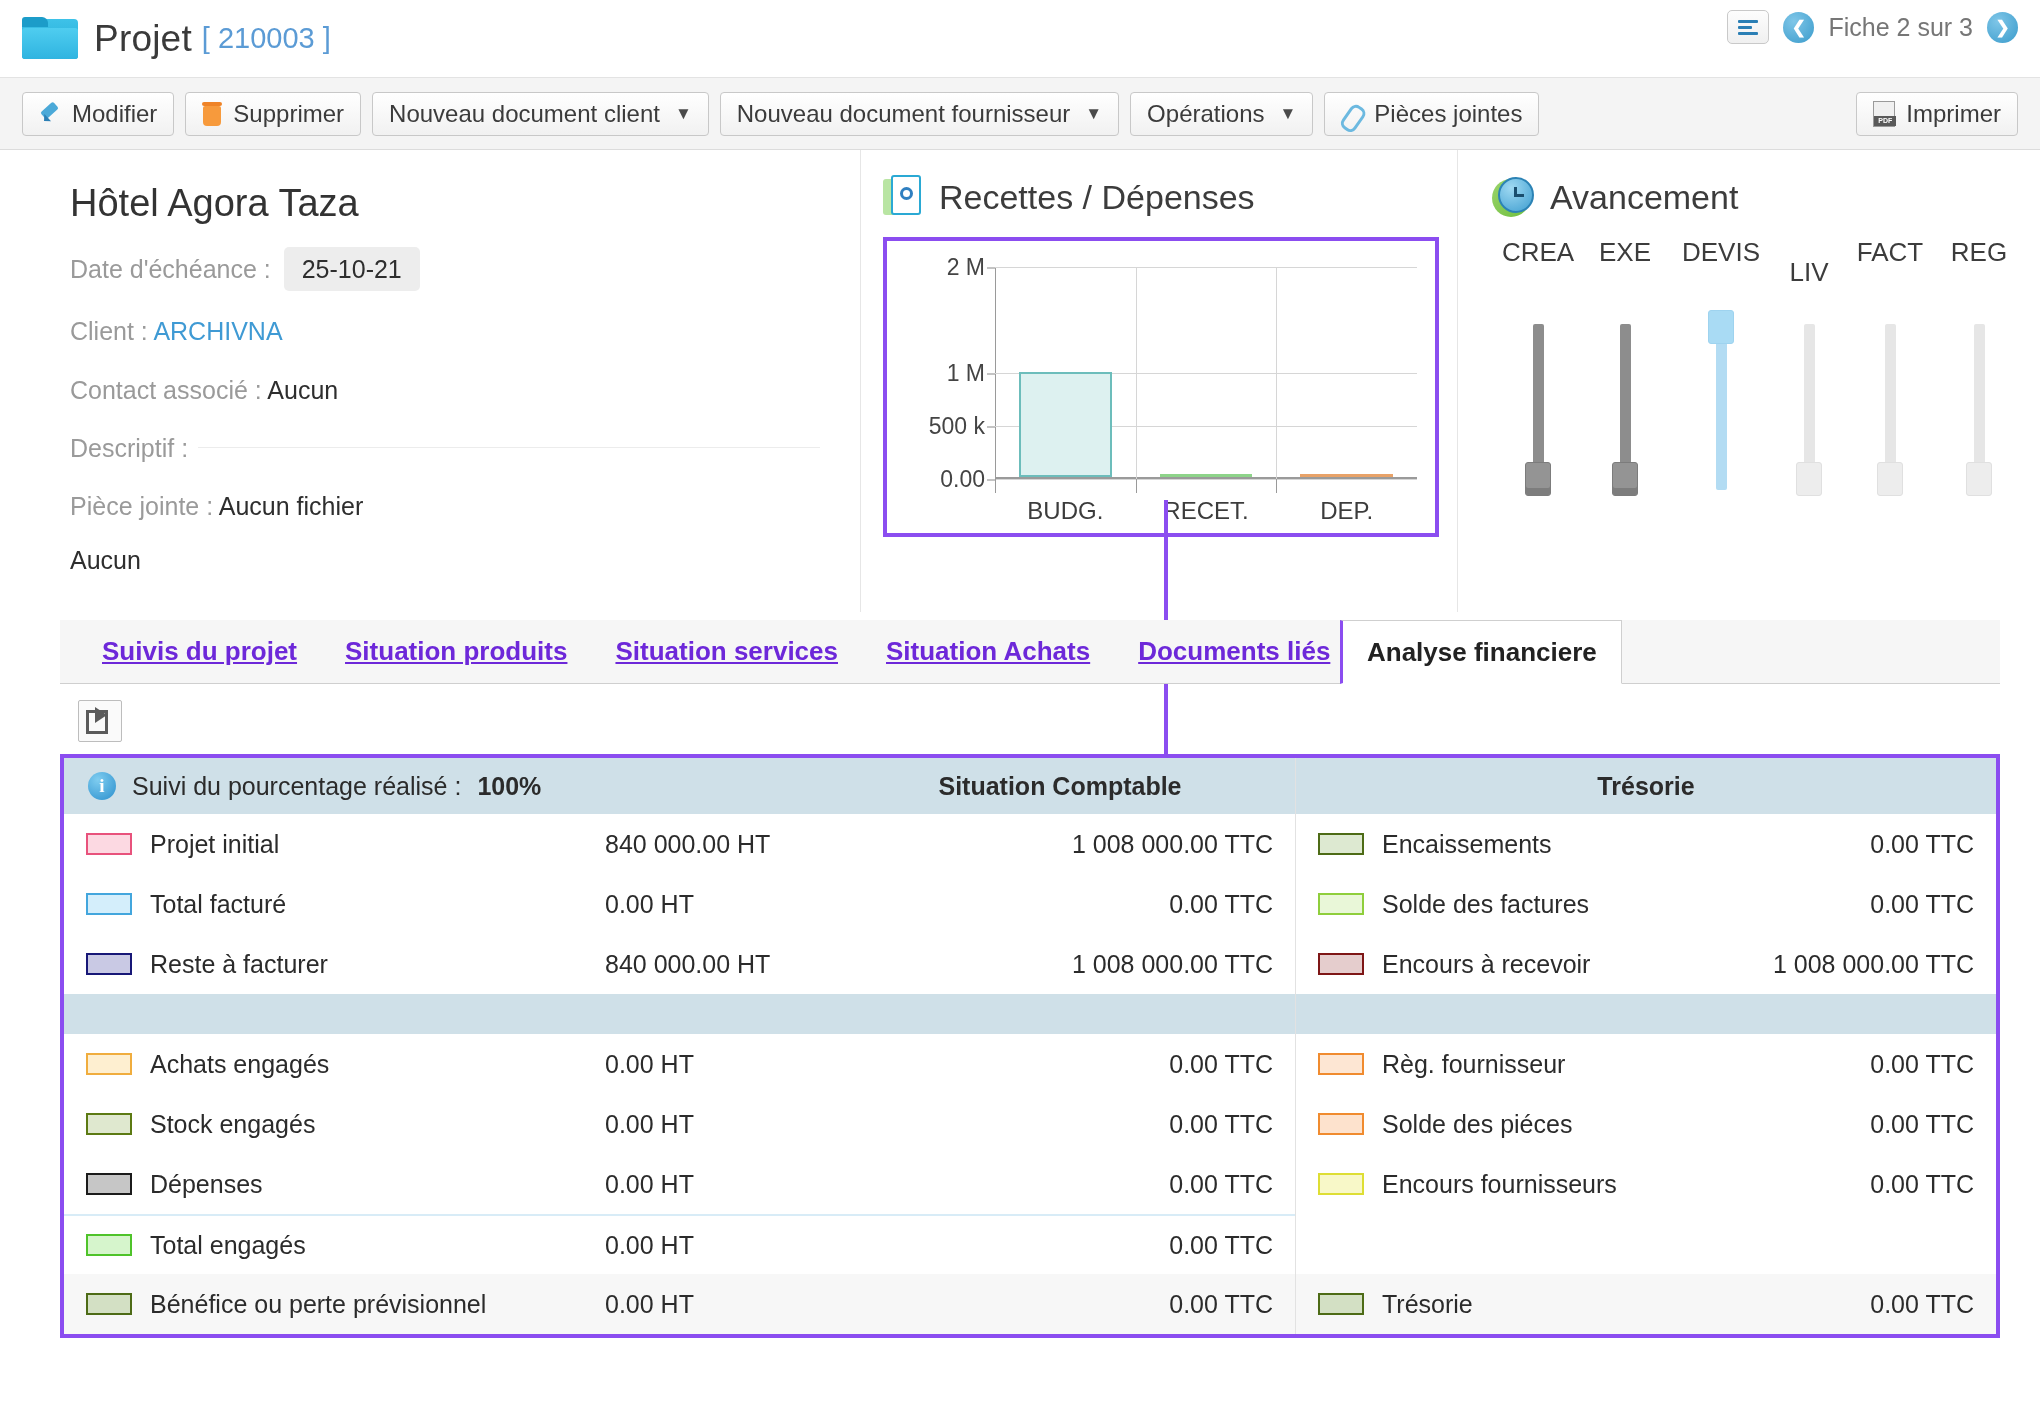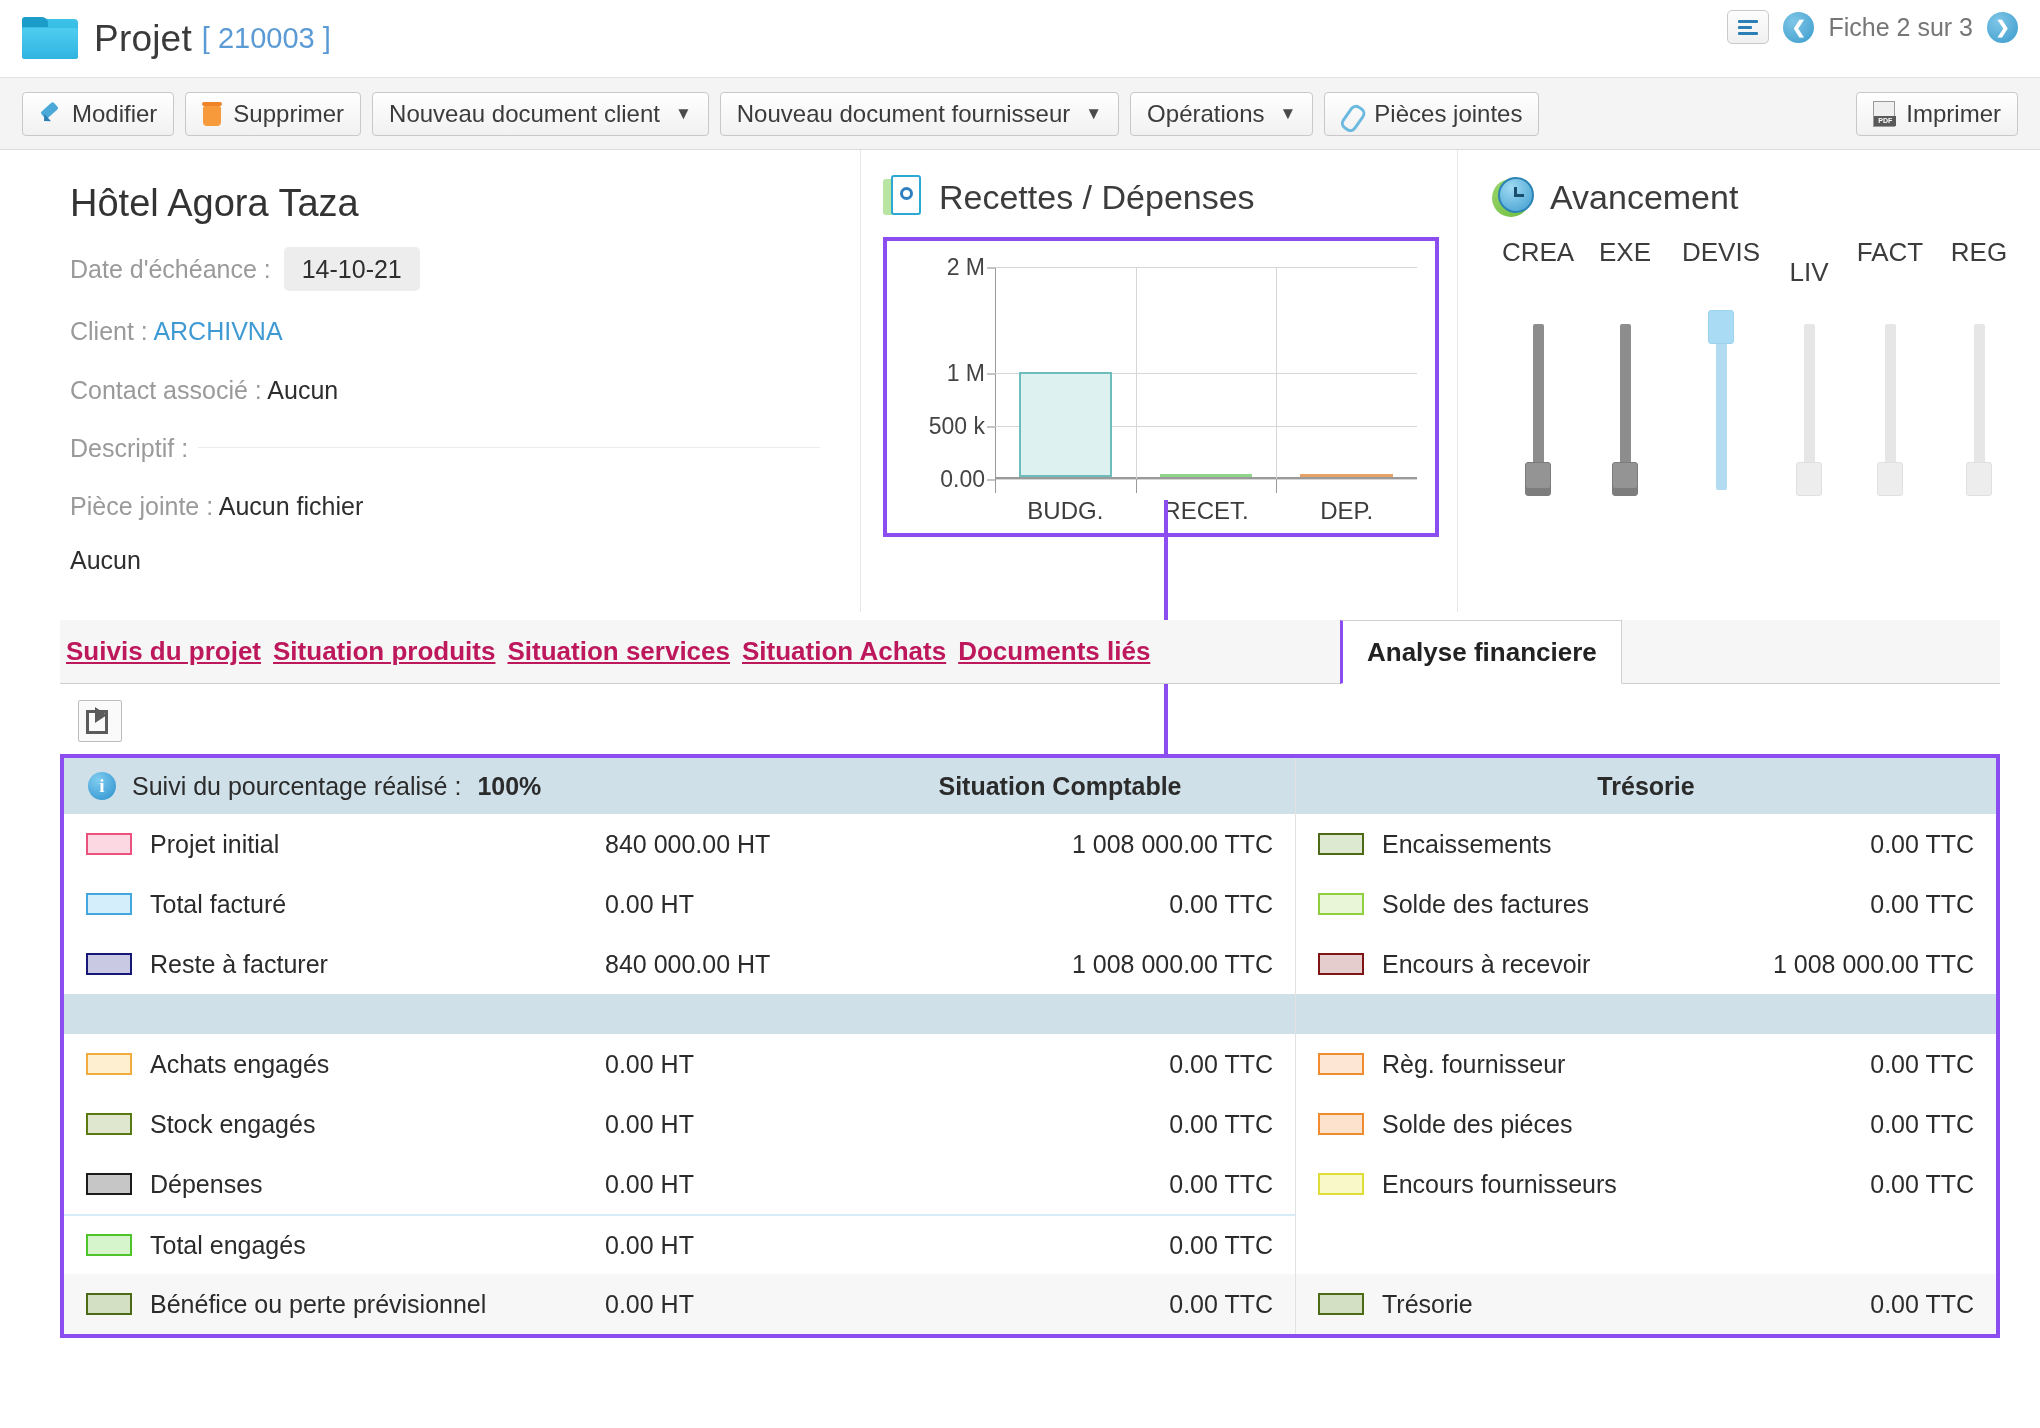--- a/index.html
+++ b/index.html
@@ -156,21 +156,21 @@
   .track.blue { background:#b3dcf3; }
   .knob { position:absolute; width: 26px; height: 34px; border-radius:3px;
      background:#ededed; border:1px solid #e0e0e0; }
   .knob.dark { background:#949494; border-color:#7c7c7c; box-shadow: inset 0 -7px 0 #7d7d7d; }
   .knob.blue { background:#a9dbf4; border-color:#9ed3ef; }
 
   
   .tabs-wrap { position:relative; height: 66px; margin-top: 8px; }
   .tabs-bar { position:absolute; left:60px; right:40px; top:0; height:64px;
       background:#f6f6f6; border-bottom: 1px solid #cfcfcf; display:flex; align-items:center; }
-  .tab-link { font-size: 26px; color:#be185d; text-decoration: underline; 
+  .tab-link { font-size: 26px; color:#6d28d9; text-decoration: underline; margin-left: 36px;
       padding: 0 6px; font-weight:600; white-space:nowrap;}
   .tab-active {
      position:absolute; top:0; height:64px; background:#fff;
      border:1px solid #cfcfcf; border-bottom:1px solid #fff;
      border-left: 3px solid #8b4df0;
      display:flex; align-items:center; padding: 0 24px;
      font-size:26px; color:#222; font-weight:bold; white-space:nowrap;
   }
 
   
@@ -267,21 +267,21 @@
   </div>
 
   <div class="info-area">
 
     <div class="info-left">
       <div class="proj-name">Hôtel Agora Taza</div>
 
 
       <div class="meta-line">
         <span>Date d'échéance :</span>
-        <span class="date-chip">14-10-21</span>
+        <span class="date-chip">25-10-21</span>
       </div>
 
       <div class="meta-line">
         <span>Client :</span>
         <a href="#">ARCHIVNA</a>
       </div>
 
       <div class="meta-line">
         <span>Contact associé :</span>
         <b>Aucun</b>

